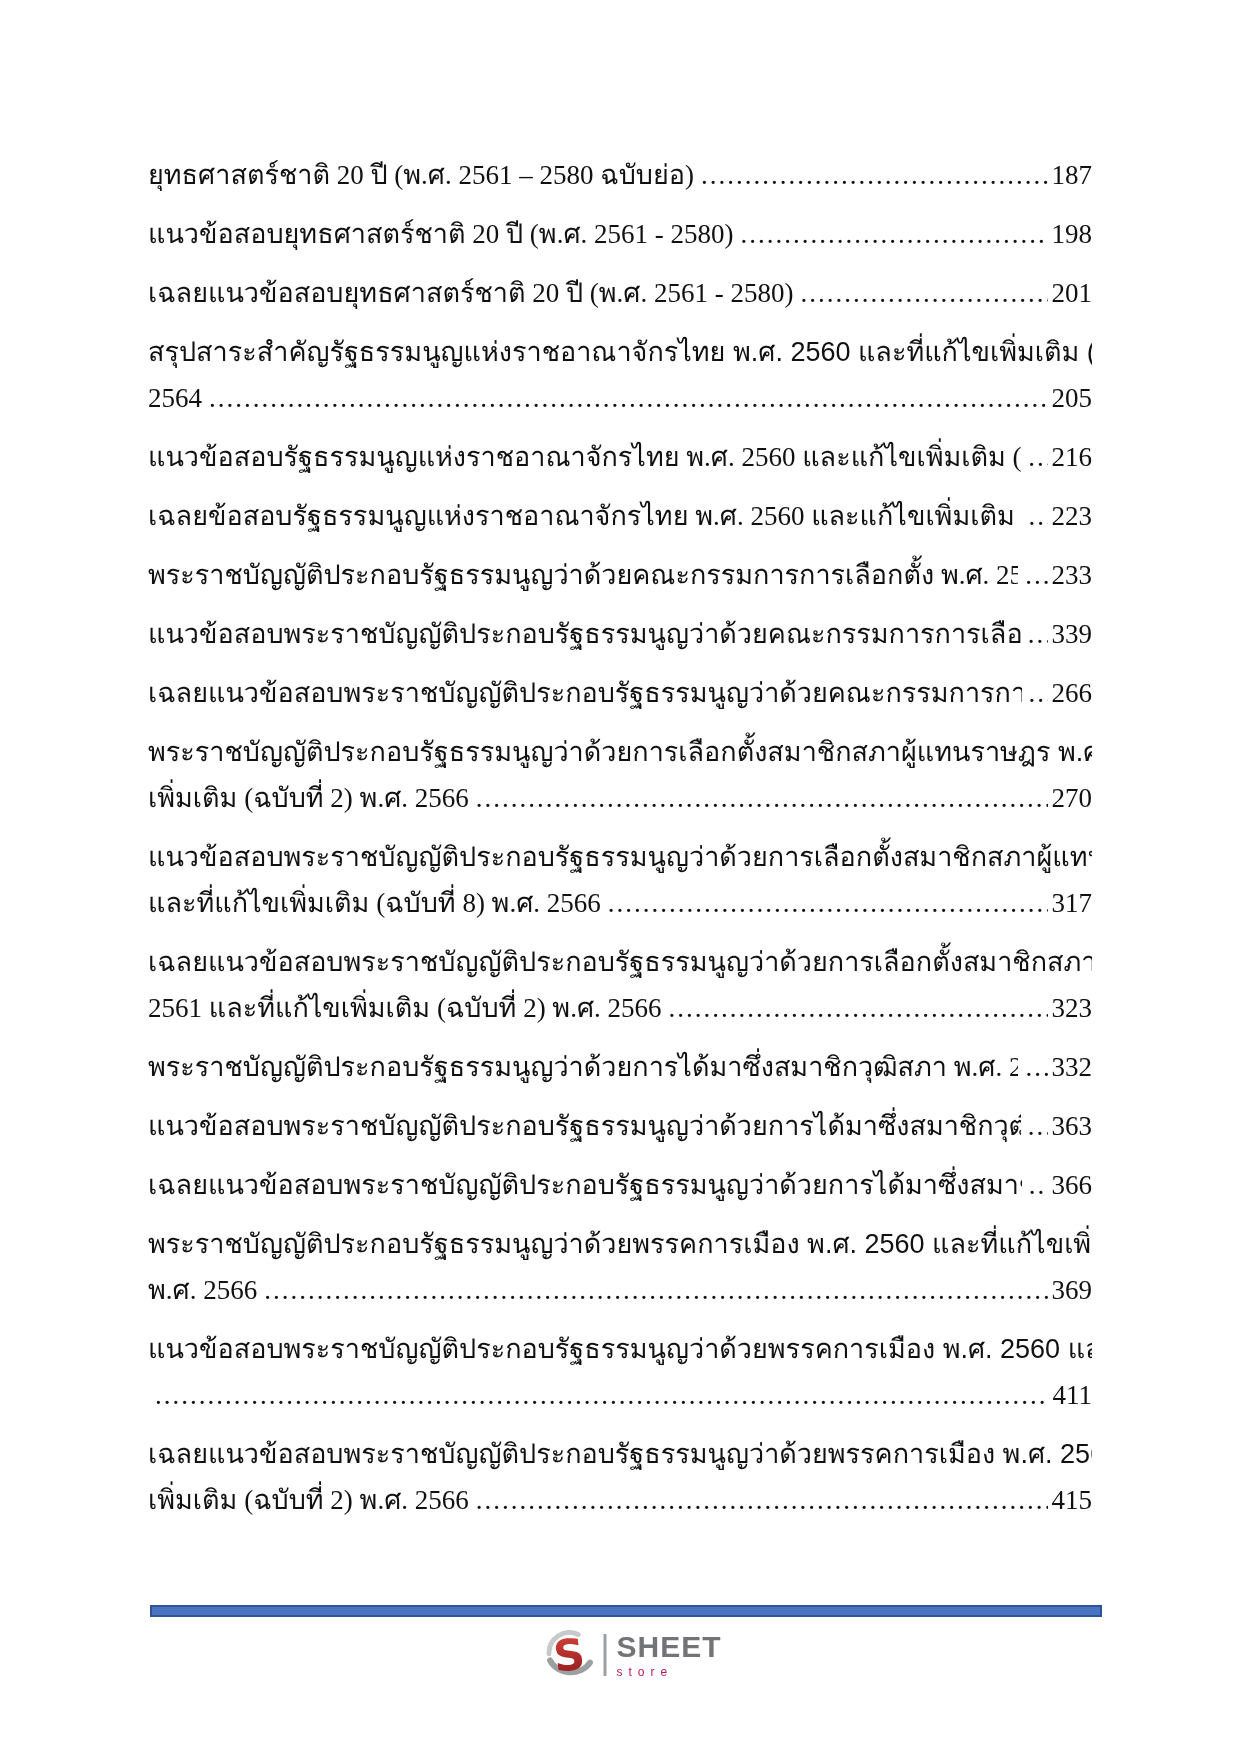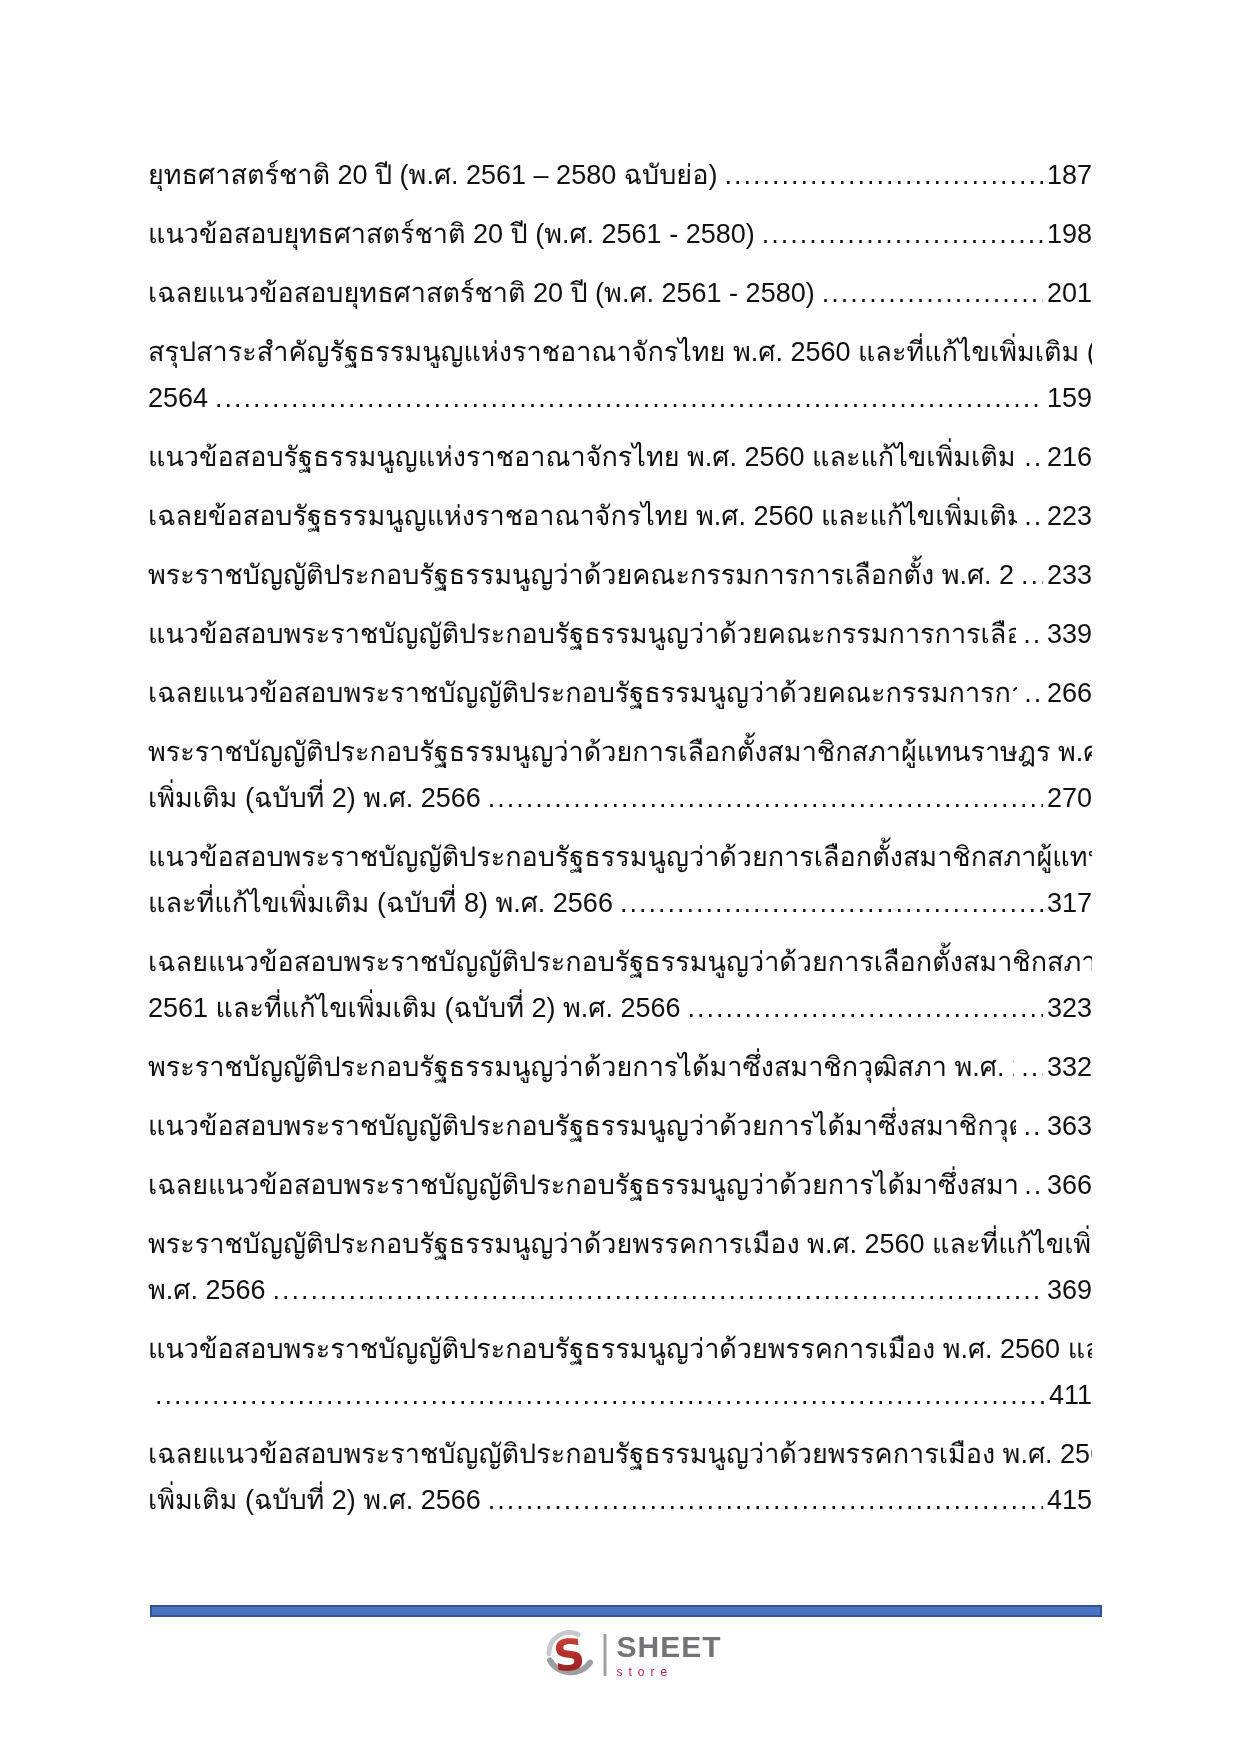--- a/index.html
+++ b/index.html
@@ -13,21 +13,21 @@
   }
   .toc{
     position:absolute;
     left:148px;top:152px;width:944px;
     font-size:27px;
     line-height:46px;
   }
   .toc-entry{margin:0 0 13px 0;}
   .toc-line{white-space:nowrap;}
   .toc-line.cont{overflow:hidden;}
-  .toc-line.last{display:flex;}
+  .toc-line.last{display:flex;font-family:Liberation Serif, serif;}
   .toc-line.last .txt{flex:0 1 auto;overflow:hidden;}
   .leader{
     flex:1 1 20px;min-width:8px;
     overflow:hidden;white-space:nowrap;
     letter-spacing:2px;
     padding-left:7px;padding-right:3px;
   }
   .pagenum{flex:0 0 auto;margin-left:4px;text-align:right;}
   .footer-rule{
     position:absolute;
@@ -83,21 +83,21 @@
           <span class="txt">เฉลยแนวข้อสอบยุทธศาสตร์ชาติ 20 ปี (พ.ศ. 2561 - 2580)</span>
           <span class="leader">................................................................................................................................................................................................................................................</span>
           <span class="pagenum">201</span>
         </div>
       </div>
       <div class="toc-entry">
         <div class="toc-line cont">สรุปสาระสำคัญรัฐธรรมนูญแห่งราชอาณาจักรไทย พ.ศ. 2560 และที่แก้ไขเพิ่มเติม (ฉบับที่ 1) พ.ศ.</div>
         <div class="toc-line last">
           <span class="txt">2564</span>
           <span class="leader">................................................................................................................................................................................................................................................</span>
-          <span class="pagenum">159</span>
+          <span class="pagenum">205</span>
         </div>
       </div>
       <div class="toc-entry">
         <div class="toc-line last">
           <span class="txt">แนวข้อสอบรัฐธรรมนูญแห่งราชอาณาจักรไทย พ.ศ. 2560 และแก้ไขเพิ่มเติม (ฉบับที่ 1) พ.ศ.2564</span>
           <span class="leader">................................................................................................................................................................................................................................................</span>
           <span class="pagenum">216</span>
         </div>
       </div>
       <div class="toc-entry">

